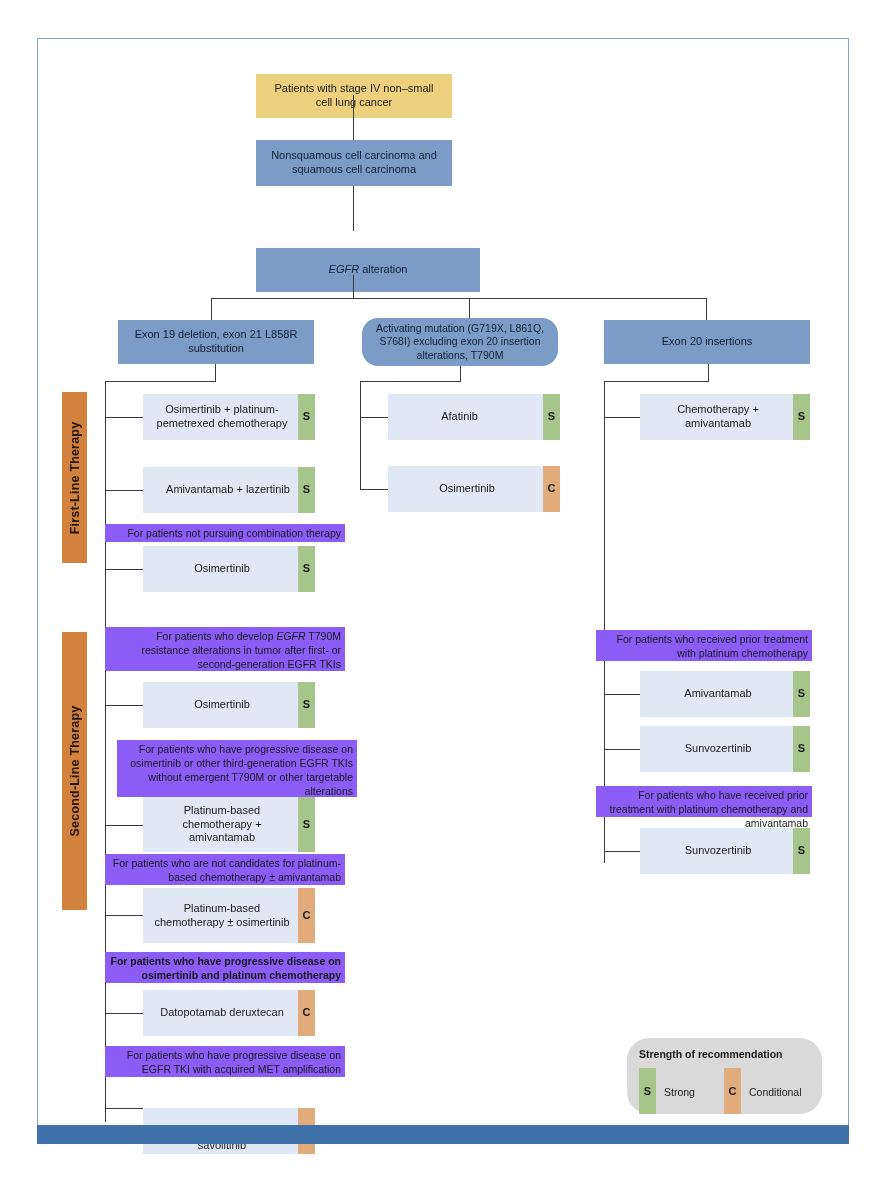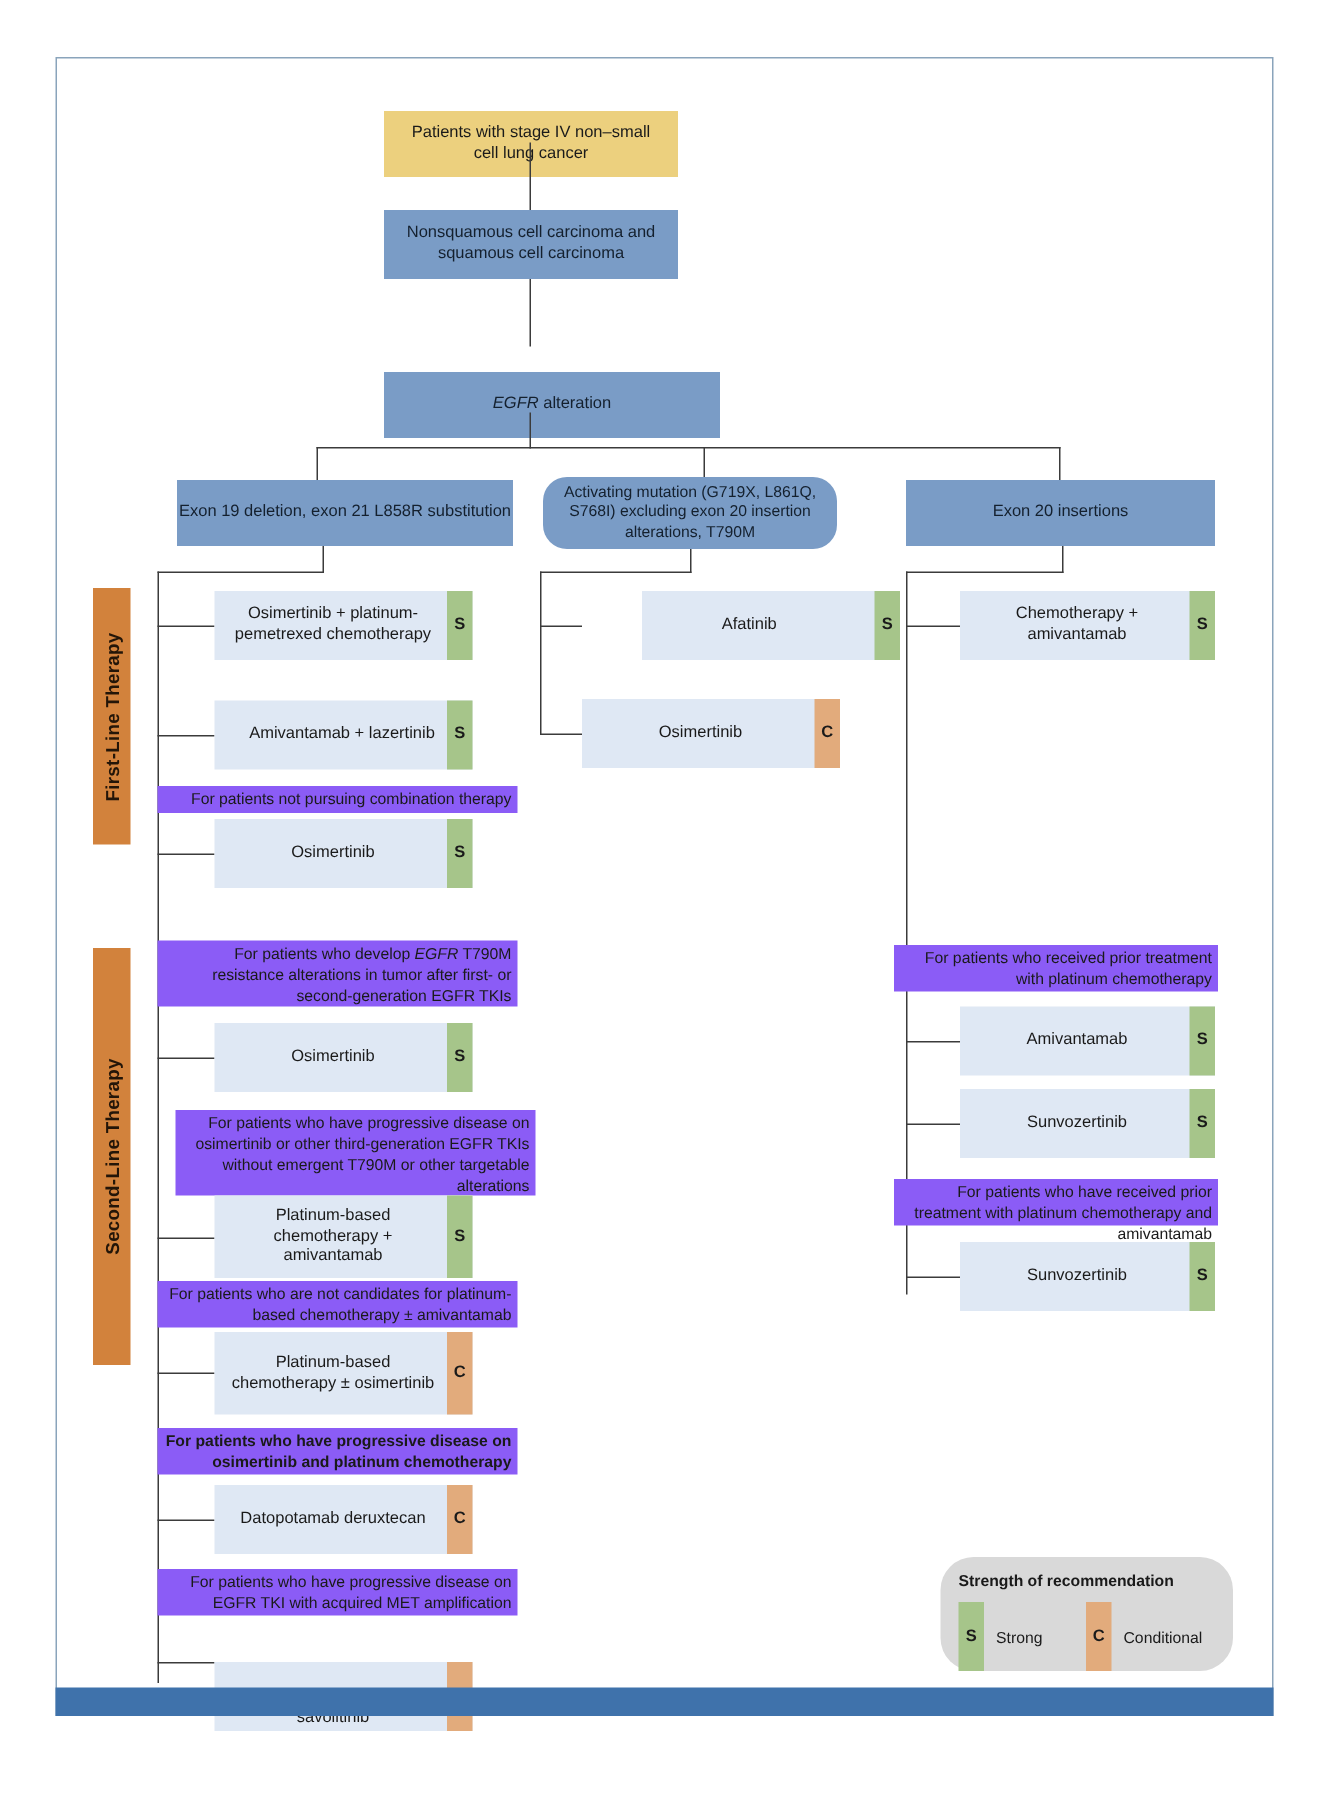--- a/index.html
+++ b/index.html
@@ -76,21 +76,21 @@
   <div class="node n-blue" style="left:256px;top:248px;width:224px;height:44px;">
     <span><em class="it">EGFR</em><span> alteration</span></span>
   </div>
 
   <div class="ln lnv" style="left:353px;top:275px;height:24px;"></div>
   <div class="ln lnh" style="left:211px;top:298px;width:496px;"></div>
   <div class="ln lnv" style="left:211px;top:298px;height:22px;"></div>
   <div class="ln lnv" style="left:469px;top:298px;height:22px;"></div>
   <div class="ln lnv" style="left:706px;top:298px;height:22px;"></div>
 
-  <div class="node n-blue" style="left:118px;top:320px;width:224px;height:44px;padding:0 0;">
+  <div class="node n-blue" style="left:118px;top:320px;width:196px;height:44px;padding:0 0;">
     <span>Exon 19 deletion, exon 21 L858R substitution</span>
   </div>
   <div class="node n-blue" style="left:362px;top:318px;width:196px;height:48px;padding:0 8px;font-size:10.5px;border-radius:16px;">
     <span>Activating mutation (G719X, L861Q, S768I) excluding exon 20 insertion alterations, T790M</span>
   </div>
   <div class="node n-blue" style="left:604px;top:320px;width:206px;height:44px;">
     <span>Exon 20 insertions</span>
   </div>
 
   <div class="phase" style="left:62px;top:392px;width:25px;height:171px;">
@@ -169,21 +169,21 @@
   <div class="node n-tx" style="left:143px;top:1108px;width:172px;height:46px;padding:16px 22px 0 8px;">
     <span>Osimertinib + tepotinib or savolitinib</span>
     <span class="badge c">C</span>
   </div>
 
   <div class="ln lnv" style="left:460px;top:366px;height:16px;"></div>
   <div class="ln lnh" style="left:360px;top:381px;width:101px;"></div>
   <div class="ln lnv" style="left:360px;top:381px;height:109px;"></div>
 
   <div class="ln lnh" style="left:360px;top:417px;width:28px;"></div>
-  <div class="node n-tx" style="left:388px;top:394px;width:172px;height:46px;padding:0 37px 0 8px;margin-left:40px;">
+  <div class="node n-tx" style="left:388px;top:394px;width:172px;height:46px;padding:0 37px 0 8px;">
     <span>Afatinib</span>
     <span class="badge s">S</span>
   </div>
 
   <div class="ln lnh" style="left:360px;top:489px;width:28px;"></div>
   <div class="node n-tx" style="left:388px;top:466px;width:172px;height:46px;padding:0 22px 0 8px;">
     <span>Osimertinib</span>
     <span class="badge c">C</span>
   </div>
 

